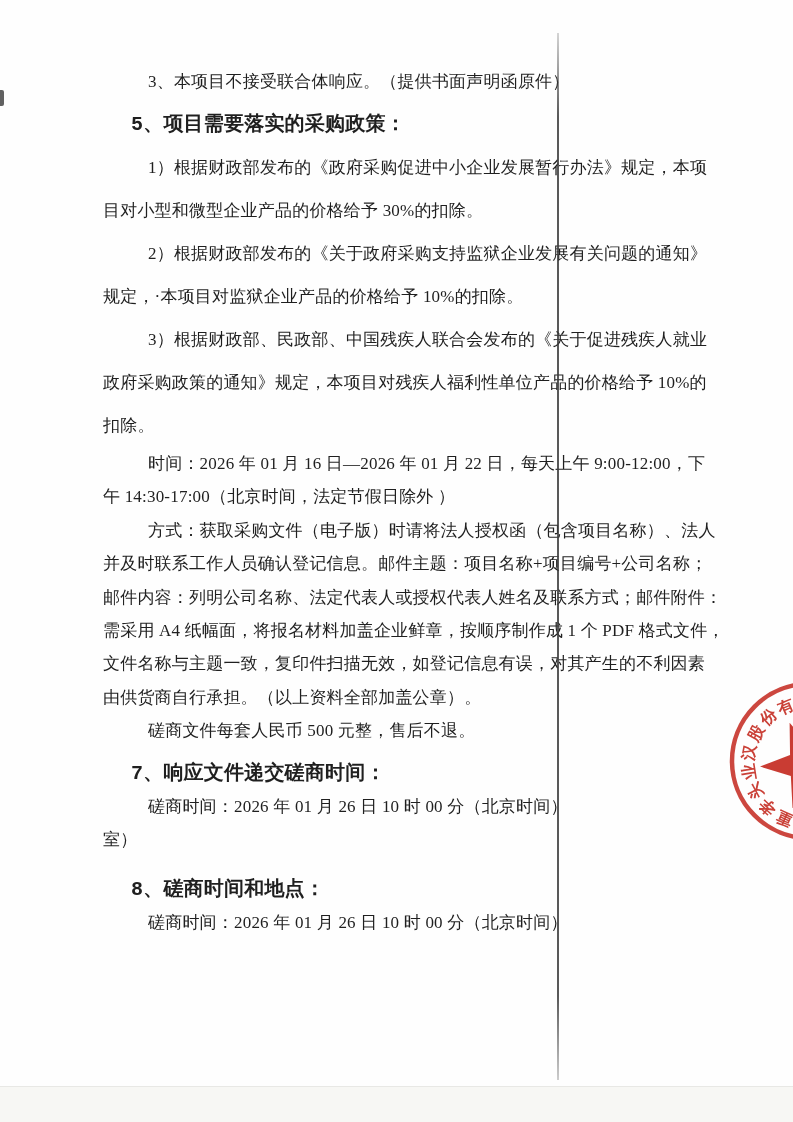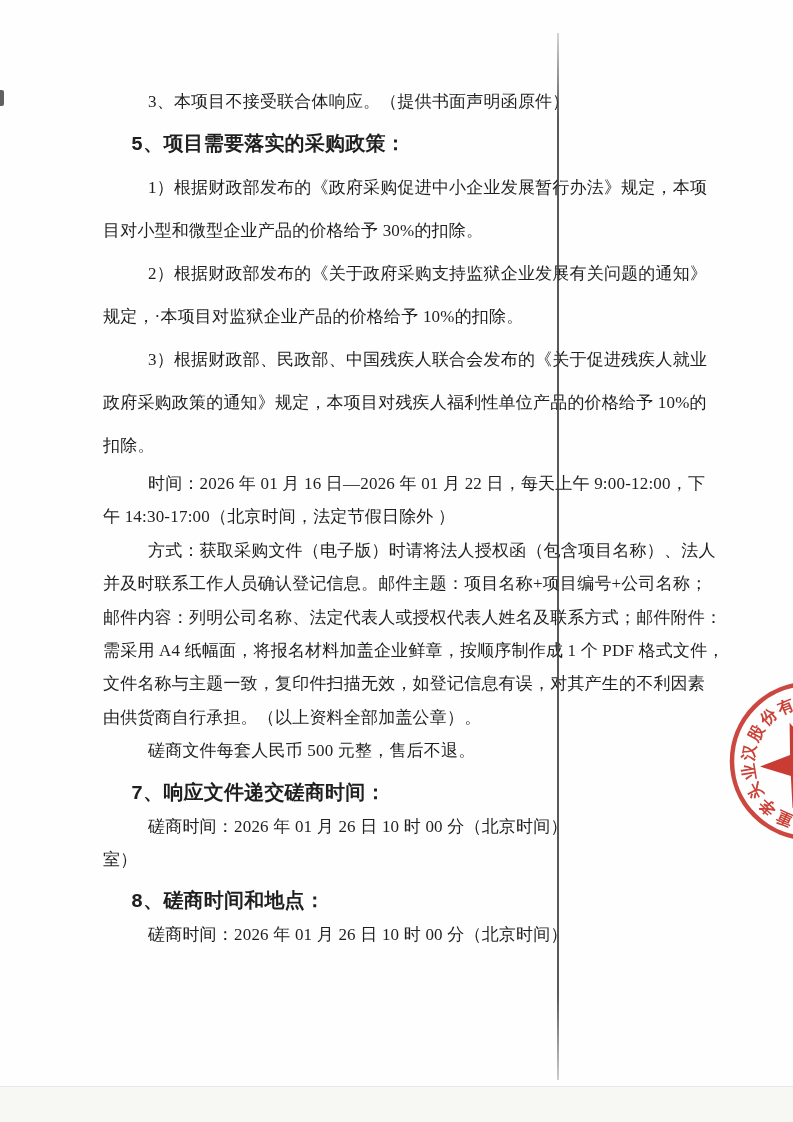--- a/index.html
+++ b/index.html
@@ -10,38 +10,38 @@
   .page{
     position:relative;
     width:793px;height:1122px;
     margin:0 auto;
     background:#fefefe;
     overflow:hidden;
     color:#1f1f1f;
   }
   .content{
     position:absolute;
-    left:103px;top:80px;
+    left:103px;top:60px;
     width:650px;
   }
   .line{
     line-height:33.4px;
     font-size:17px;
     white-space:nowrap;
     letter-spacing:0.2px;
   }
   .section[data-name="section-item3"] .line,
   .section[data-name="section-item5"] .line{
     line-height:43px;
   }
   .section[data-name="section-item6"] .heading{
     line-height:40px;
   }
   .section[data-name="section-item7"]{margin-top:9px;}
-  .section[data-name="section-item8"]{margin-top:8px;}
+  .section[data-name="section-item8"]{margin-top:16px;}
   .heading{
     font-weight:bold;
     padding-left:28px;
     font-family:Liberation Mono, monospace;
     font-size:20px;
   }
   .ind{padding-left:45px;}
 
   
   .fold-line{

